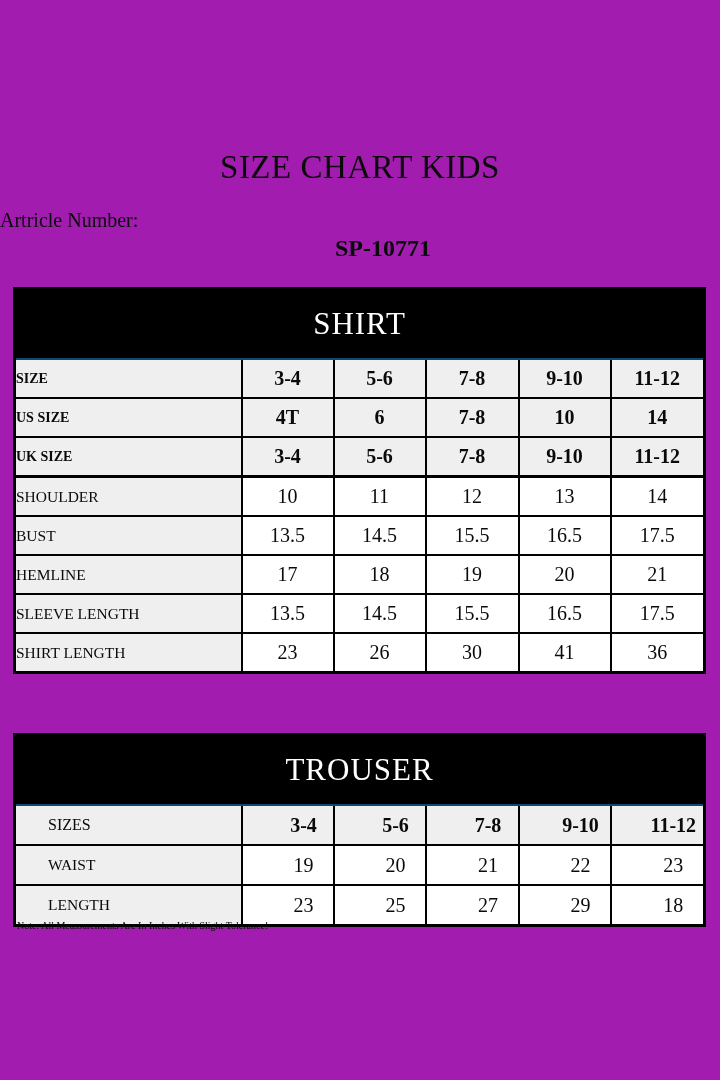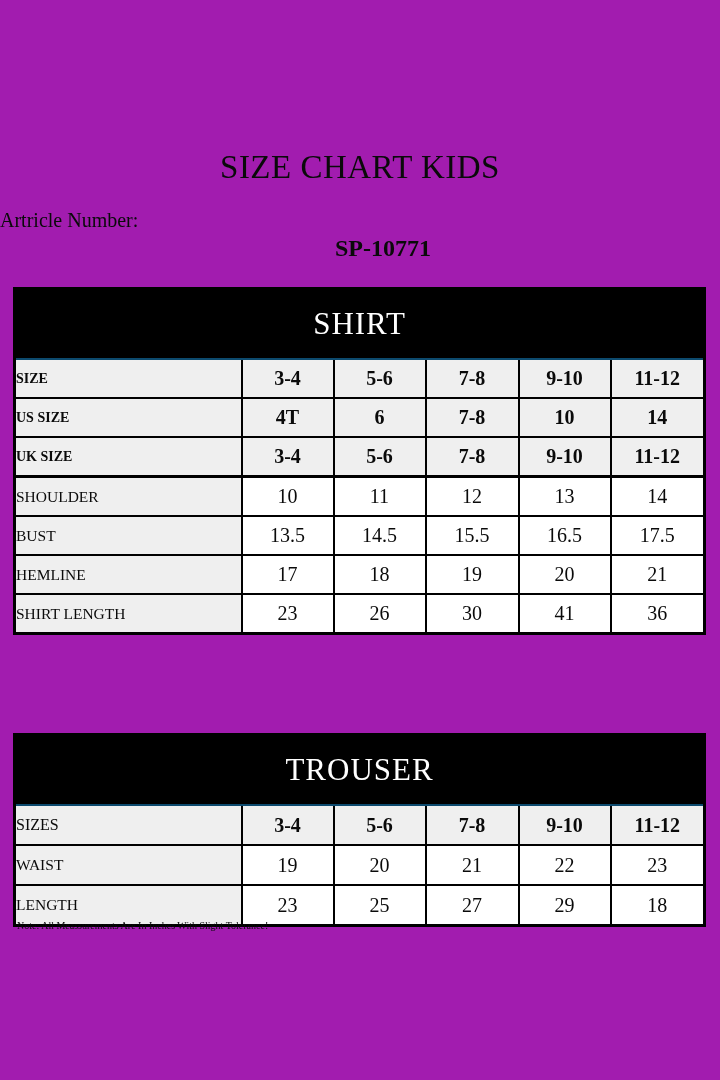--- a/index.html
+++ b/index.html
@@ -66,21 +66,21 @@
     border: 2px solid #0c4a6e;
   }
   table.size-table td {
     border: 2px solid #000;
     padding: 0;
     height: 37px;
     vertical-align: middle;
     overflow: hidden;
     white-space: nowrap;
   }
-  table.size-table.trouser td { height: 38px; }
+  table.size-table.trouser td { height: 38px; padding-left: 32px; }
   td.label-cell {
     text-align: left;
     padding-left: 5px;
     background: #efefef;
     border-right-width: 3px;
   }
   td.value-cell {
     text-align: center;
     margin-top: 8px;
   }
@@ -167,20 +167,28 @@
         </tr>
         <tr class="measure-row">
           <td class="label-cell">HEMLINE</td>
           <td class="value-cell">17</td>
           <td class="value-cell">18</td>
           <td class="value-cell">19</td>
           <td class="value-cell">20</td>
           <td class="value-cell">21</td>
         </tr>
         <tr class="measure-row">
+          <td class="label-cell">SLEEVE LENGTH</td>
+          <td class="value-cell">13.5</td>
+          <td class="value-cell">14.5</td>
+          <td class="value-cell">15.5</td>
+          <td class="value-cell">16.5</td>
+          <td class="value-cell">17.5</td>
+        </tr>
+        <tr class="measure-row">
           <td class="label-cell">SHIRT LENGTH</td>
           <td class="value-cell">23</td>
           <td class="value-cell">26</td>
           <td class="value-cell">30</td>
           <td class="value-cell">41</td>
           <td class="value-cell">36</td>
         </tr>
       </tbody>
   </table>
 

